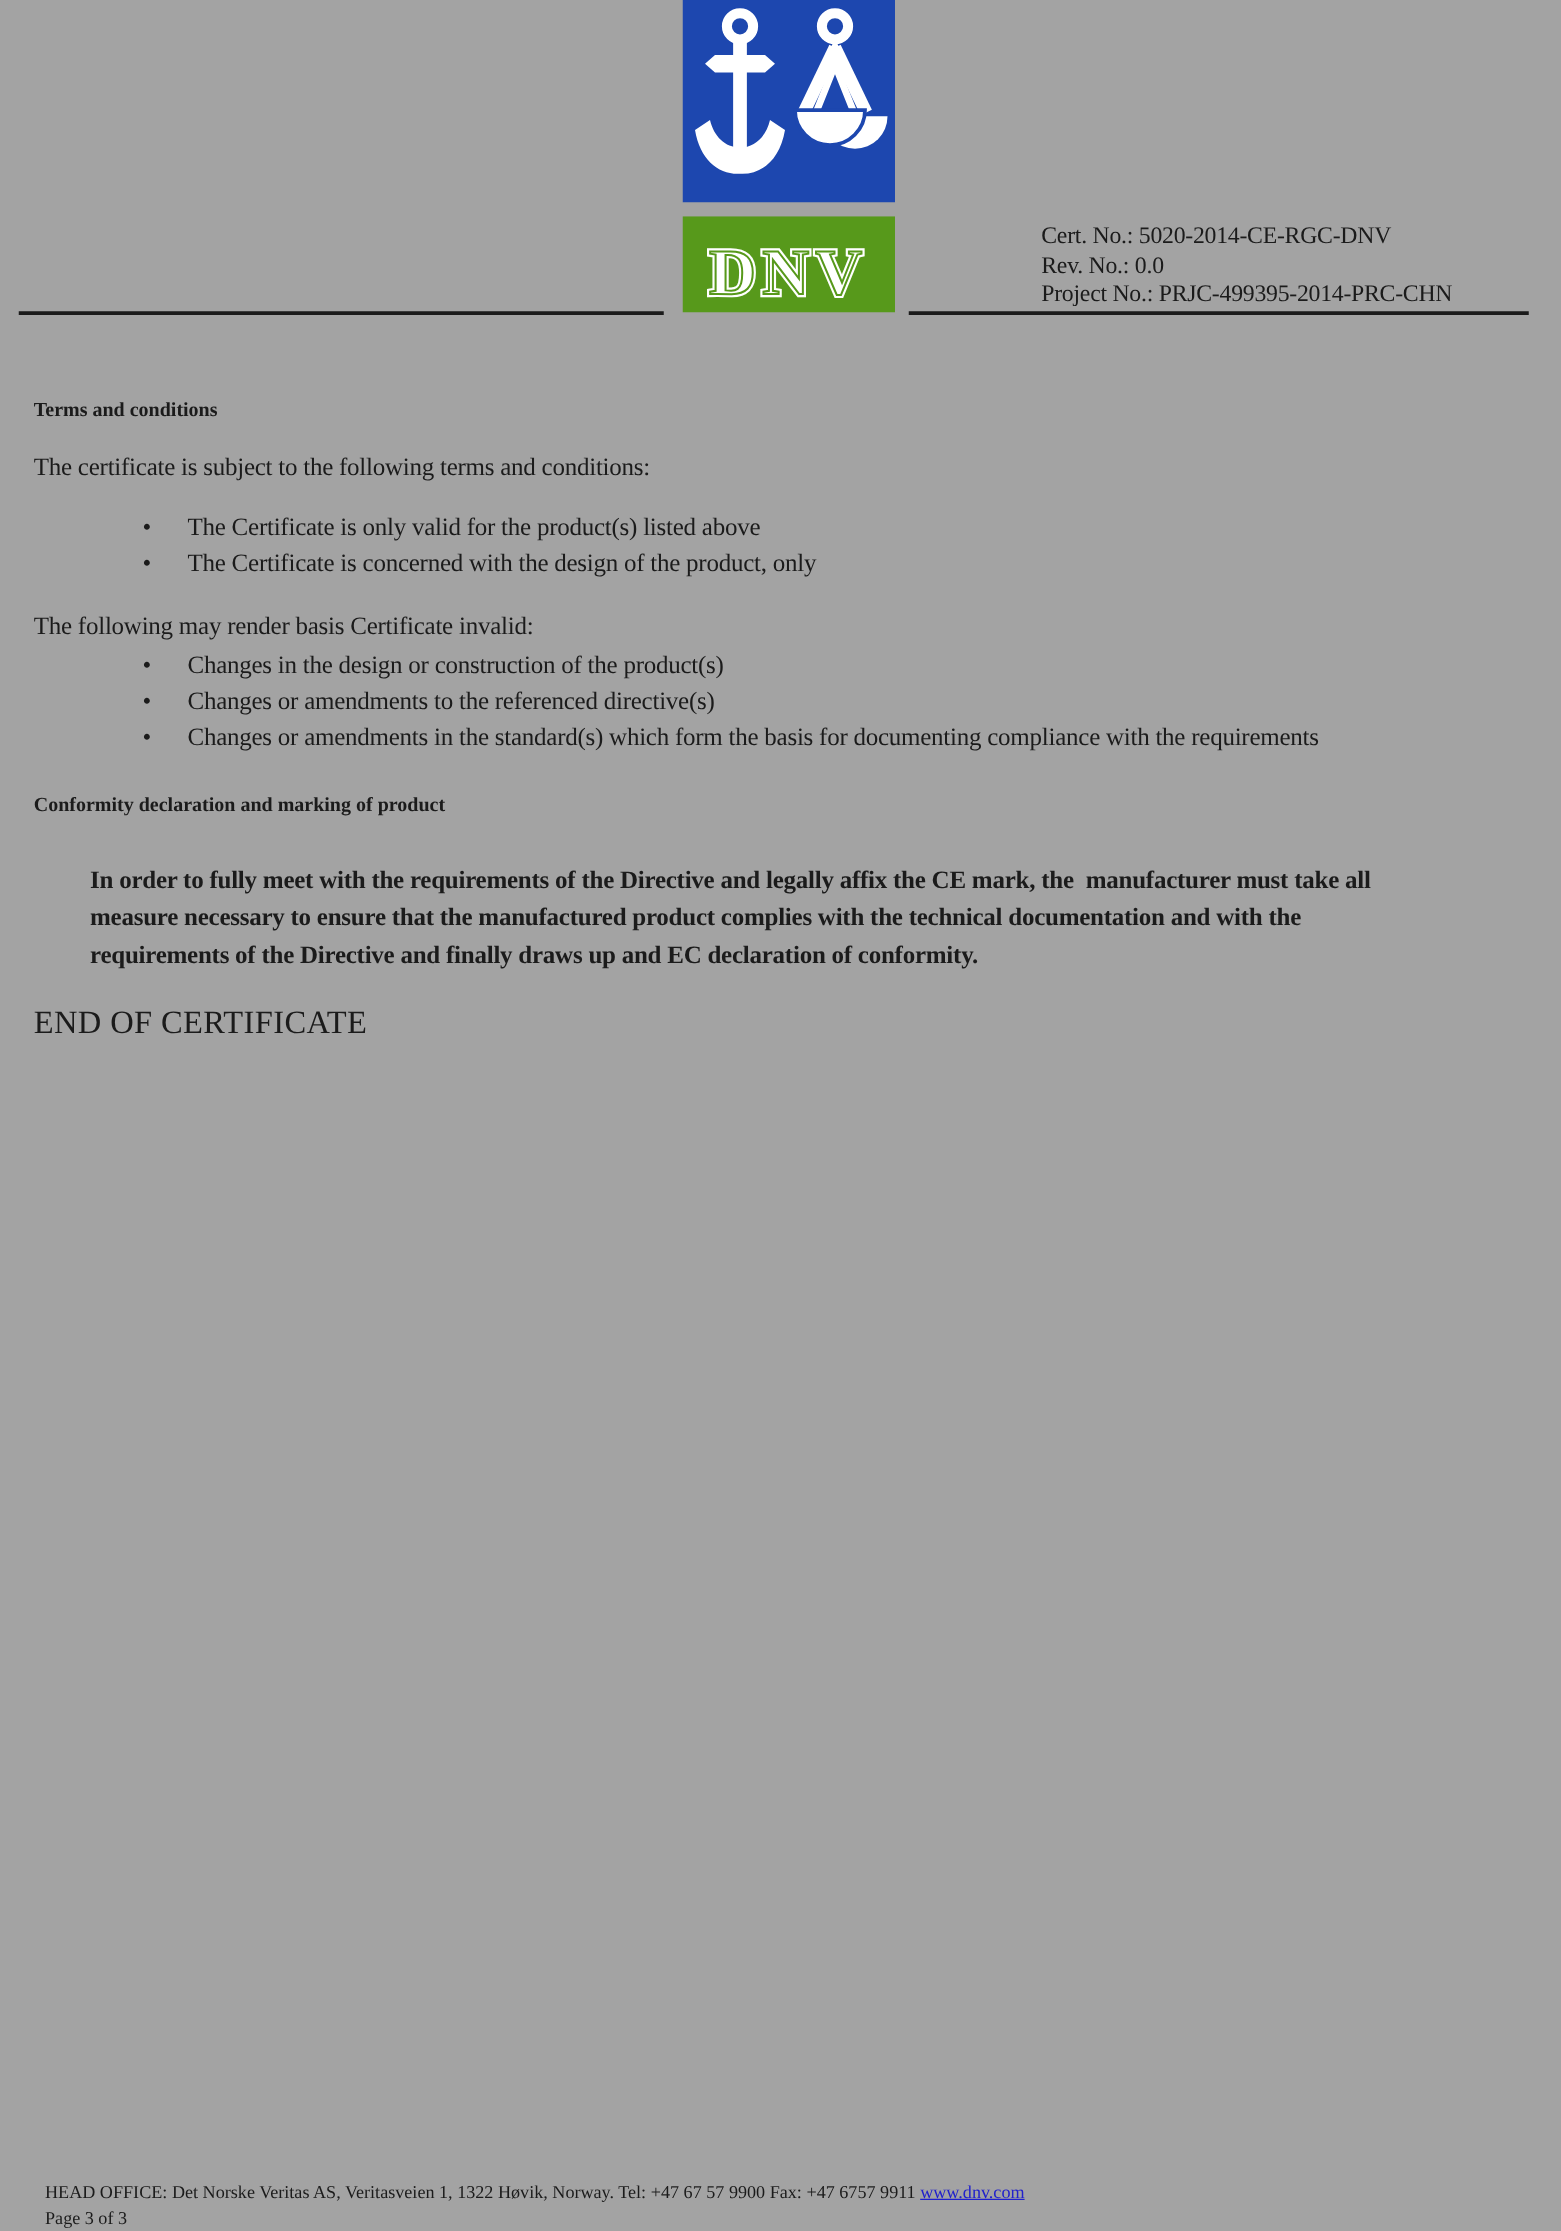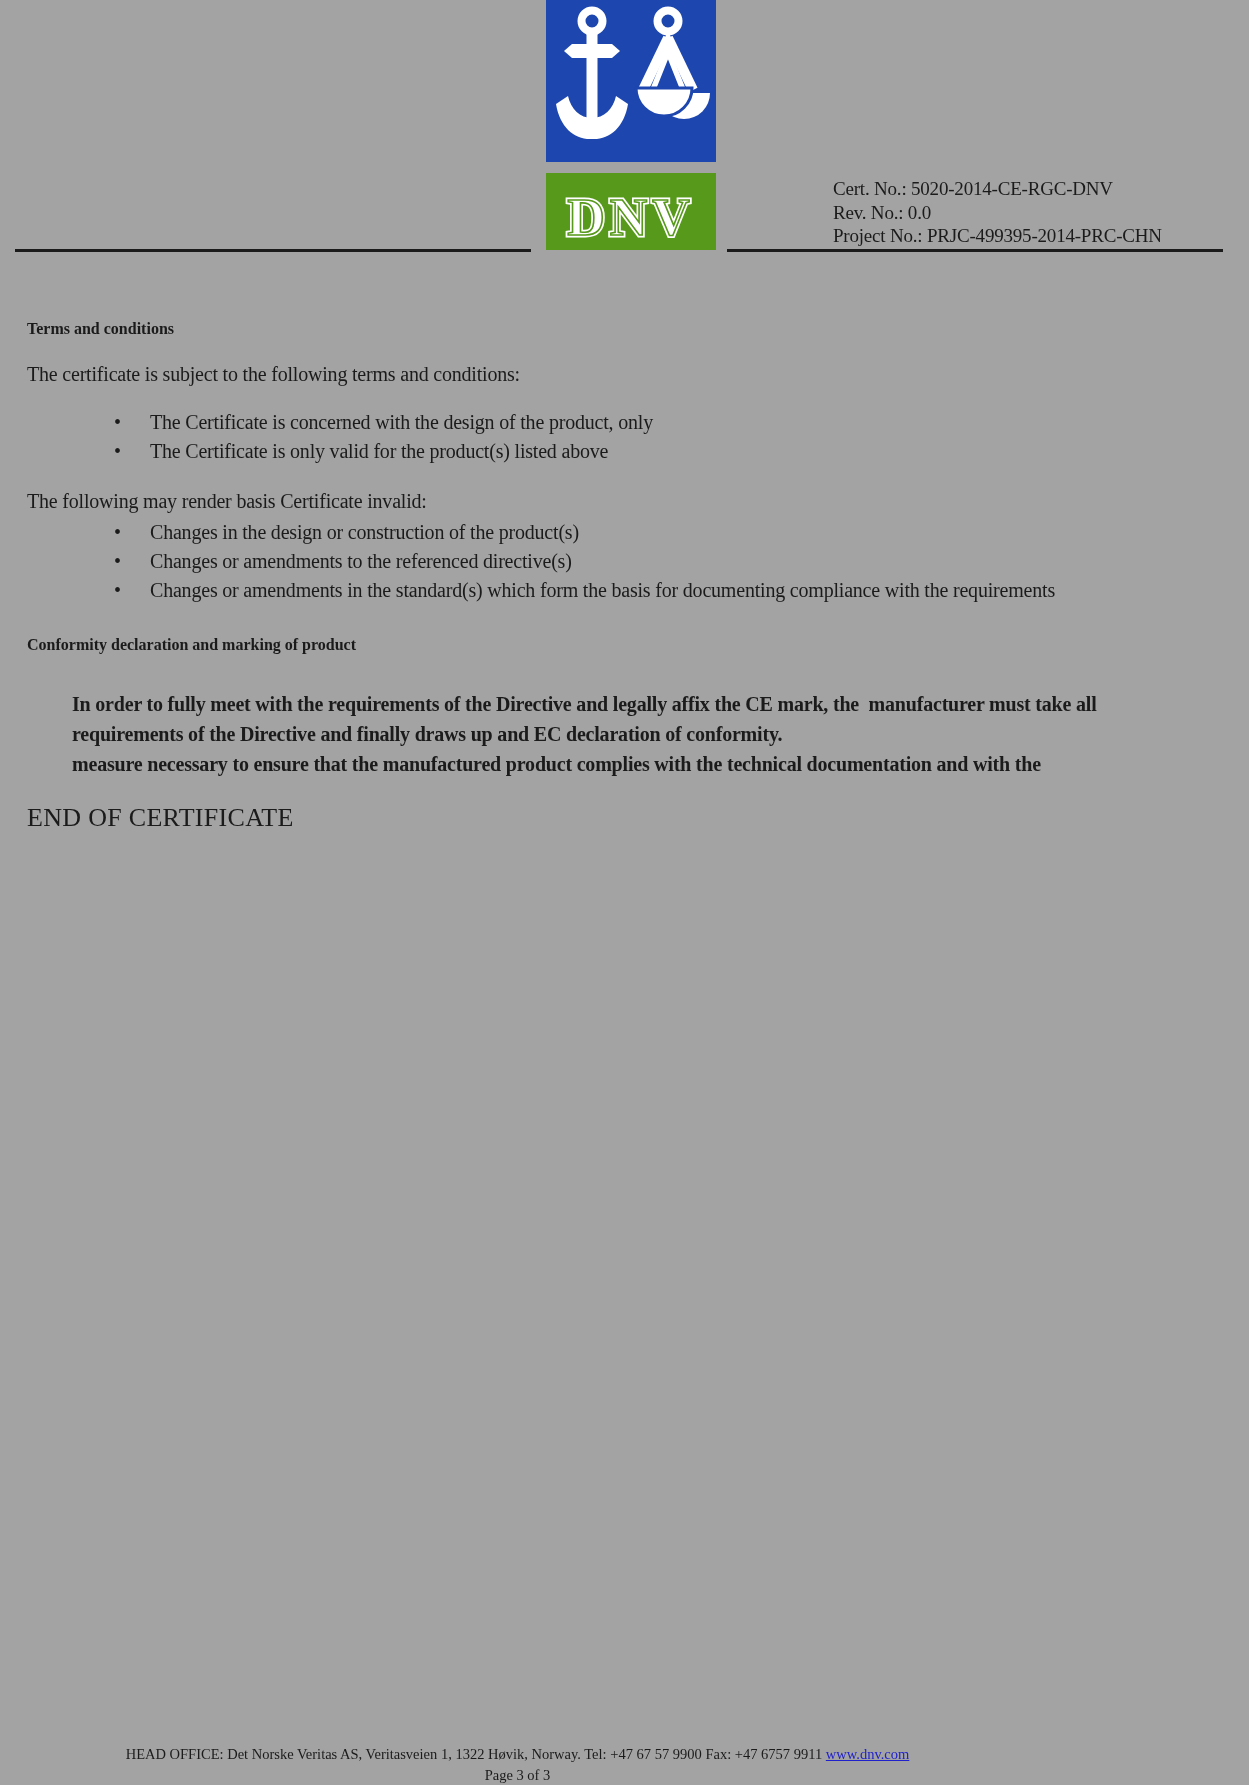--- a/index.html
+++ b/index.html
@@ -66,21 +66,21 @@
   .para .pline { white-space: nowrap; }
 
   .endcert {
     margin: 24px 0 0 0; font-size: 26px; line-height: 30px;
     letter-spacing: 0.3px;
   }
 
   
   .footer {
     position: absolute; left: 0; top: 1744px; width: 1035px;
-    text-align: center; font-size: 14.5px; line-height: 21px;
+    font-size: 14.5px; line-height: 21px; padding-left: 36px;
   }
   .site { color: #2121cc; text-decoration: underline; cursor: pointer; }
 </style>
 </head>
 <body>
 
 <div class="page">
 
   <header>
 
@@ -121,38 +121,38 @@
     <div class="rule rule-right"></div>
   </header>
 
   <main class="content">
 
     <h1>Terms and conditions</h1>
 
     <p class="intro">The certificate is subject to the following terms and conditions:</p>
 
     <ul class="bullets">
+      <li>The Certificate is only valid for the product(s) listed above</li>
       <li>The Certificate is concerned with the design of the product, only</li>
-      <li>The Certificate is only valid for the product(s) listed above</li>
     </ul>
 
     <p class="intro invalid">The following may render basis Certificate invalid:</p>
 
     <ul class="bullets tight">
       <li>Changes in the design or construction of the product(s)</li>
       <li>Changes or amendments to the referenced directive(s)</li>
       <li>Changes or amendments in the standard(s) which form the basis for documenting compliance with the requirements</li>
     </ul>
 
     <h1 class="h2">Conformity declaration and marking of product</h1>
 
     <div class="para">
       <div class="pline">In order to fully meet with the requirements of the Directive and legally affix the CE mark, the &nbsp;manufacturer must take all</div>
+      <div class="pline">measure necessary to ensure that the manufactured product complies with the technical documentation and with the</div>
       <div class="pline">requirements of the Directive and finally draws up and EC declaration of conformity.</div>
-      <div class="pline">measure necessary to ensure that the manufactured product complies with the technical documentation and with the</div>
     </div>
 
     <p class="endcert">END OF CERTIFICATE</p>
   </main>
 
   <footer class="footer">
     <div class="office">
       <span>HEAD OFFICE: Det Norske Veritas AS, Veritasveien 1, 1322 Høvik, Norway. Tel: +47 67 57 9900 Fax: +47 6757 9911 </span><a href="#" class="site">www.dnv.com</a>
     </div>
     <div class="pageno">Page 3 of 3</div>

